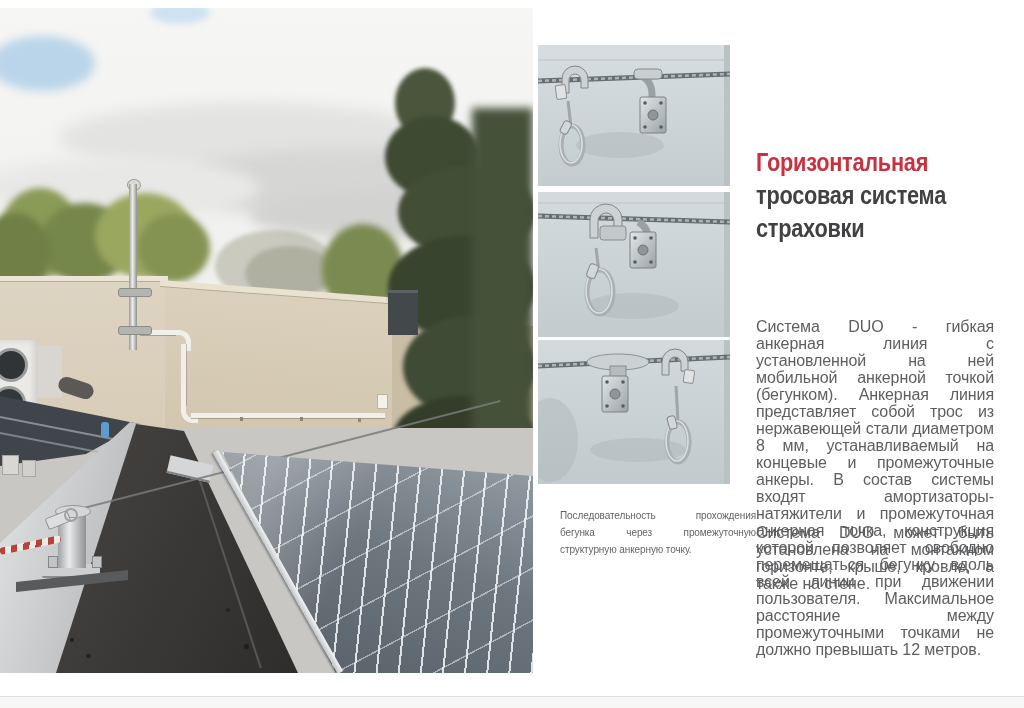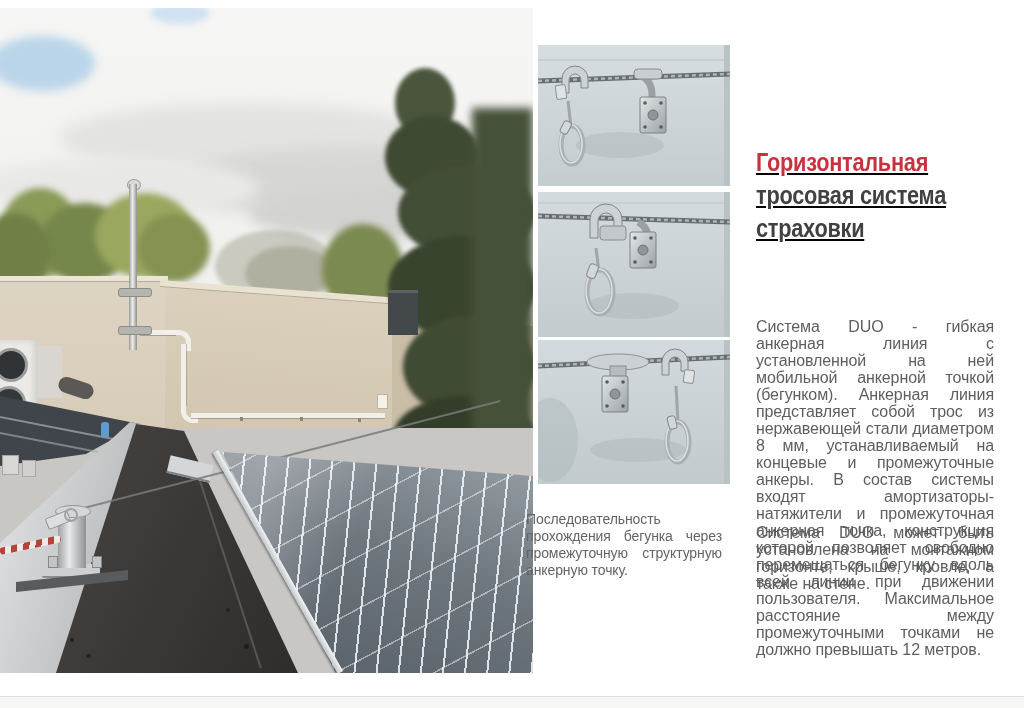--- a/index.html
+++ b/index.html
@@ -5,21 +5,21 @@
   html,body{margin:0;padding:0;background:#e9e9e9;}
   .page{position:relative;width:1024px;height:708px;background:#ffffff;overflow:hidden;
         font-family:"Liberation Sans",sans-serif;}
   .ab{position:absolute;}
   .blob{position:absolute;border-radius:50%;filter:blur(3px);}
   
   .photo-left{position:absolute;left:0;top:8px;width:533px;height:665px;overflow:hidden;
               background:linear-gradient(#f6f6f4 0%,#efefed 45%,#e9e9e7 100%);}
   
   .mid-photo{position:absolute;left:538px;width:192px;display:block;}
-  .caption{position:absolute;left:526px;top:497px;width:196px;font-size:14px;line-height:17px;
+  .caption{position:absolute;left:560px;top:497px;width:196px;font-size:10px;line-height:17px;
            color:#636466;text-align:justify;letter-spacing:-.1px;}
   
   .hline{white-space:nowrap;transform:scaleX(.87);transform-origin:left center;
          font-size:25px;line-height:33px;font-weight:700;letter-spacing:-.3px;}
   .h-red{color:#c8323f;}
   .h-dark{color:#414143;}
   .intro{position:absolute;left:756px;top:259px;width:238px;font-size:11.5px;line-height:18px;
          font-weight:700;color:#434345;text-align:justify;letter-spacing:-.1px;}
   .bodytxt{position:absolute;left:756px;width:238px;font-size:16px;line-height:17px;
            color:#5d5e60;text-align:justify;letter-spacing:-.1px;}
@@ -226,21 +226,21 @@
     <path d="M124,22 a13,13 0 0 1 26,0 v9 h-7 v-8 a6,6 0 0 0 -12,0 v12 h-7 z" fill="#cdd2d4" stroke="#80868a"></path>
     <rect x="146" y="30" width="10" height="13" rx="2" fill="#dfe3e4" stroke="#8b9194" transform="rotate(8 151 36)"></rect>
     <line x1="138" y1="46" x2="140" y2="82" stroke="#9fa5a8" stroke-width="3"></line>
     <ellipse cx="140" cy="102" rx="11" ry="20" fill="none" stroke="#a9afb2" stroke-width="5"></ellipse>
     <ellipse cx="139" cy="101" rx="11" ry="20" fill="none" stroke="#dbdfe1" stroke-width="1.6"></ellipse>
     <rect x="130" y="76" width="8" height="13" rx="3" fill="#d3d7d9" stroke="#85898c" transform="rotate(-15 134 82)"></rect>
   </svg>
 
   <p class="caption">Последовательность прохождения бегунка через промежуточную структурную анкерную точку.</p>
 
-  <div class="ab" style="left:756px;top:146px;text-decoration:underline;">
+  <div class="ab" style="left:756px;top:146px;">
     <div class="hline h-red">Горизонтальная</div>
     <div class="hline h-dark">тросовая система</div>
     <div class="hline h-dark">страховки</div>
   </div>
 
 
   <p class="bodytxt" style="top:302px;">Система DUO - гибкая анкерная линия с установленной на ней мобильной анкерной точкой (бегунком). Анкерная линия представляет собой трос из нержавеющей стали диаметром 8 мм, устанавливаемый на концевые и промежуточные анкеры. В состав системы входят амортизаторы-натяжители и промежуточная анкерная точка, конструкция которой позволяет свободно перемещаться бегунку вдоль всей линии при движении пользователя. Максимальное расстояние между промежуточными точками не должно превышать 12 метров.</p>
 
   <p class="bodytxt" style="top:500px;margin-top:24px;">Система DUO может быть установлена на монтажном горизонте, крыше, кровле, а также на стене.</p>
 

